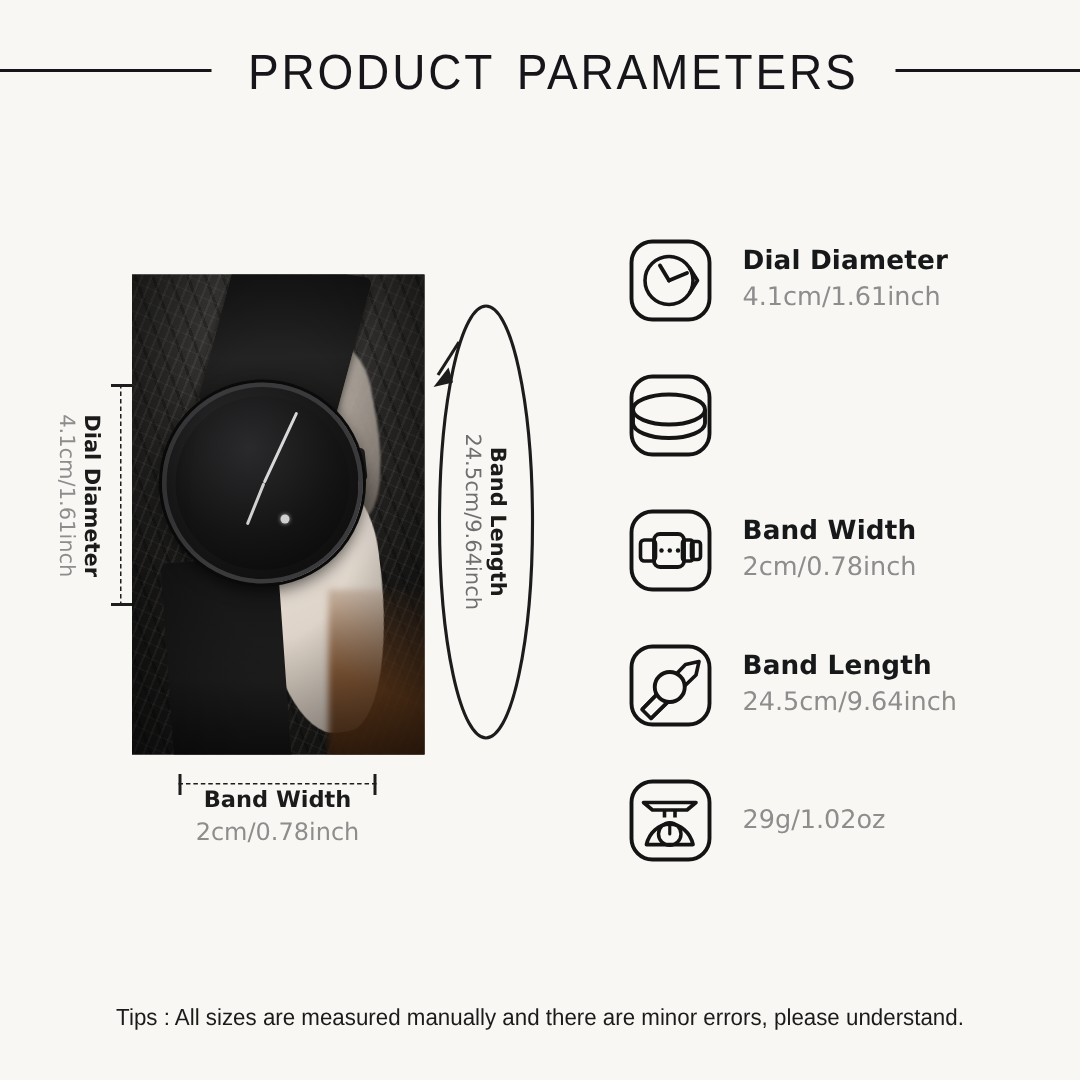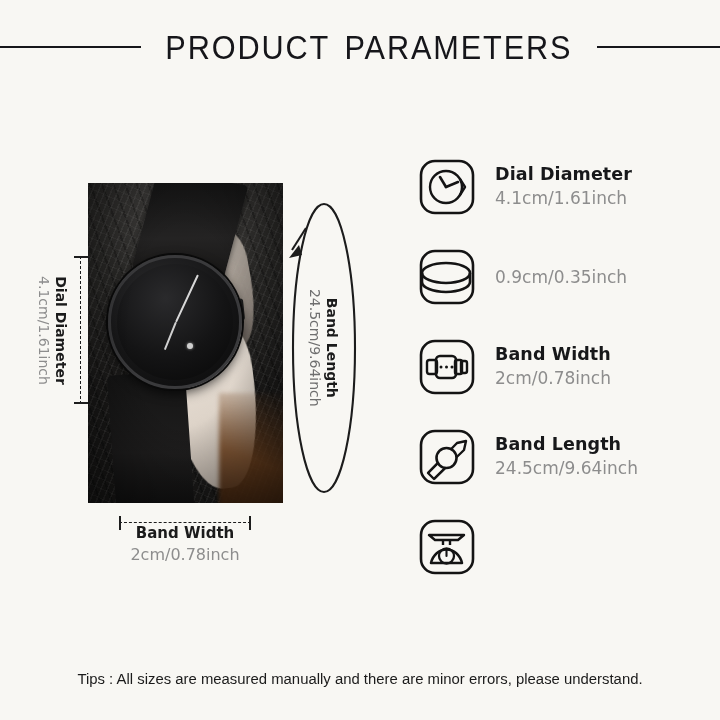--- a/index.html
+++ b/index.html
@@ -472,21 +472,20 @@
 
     <div class="spec-row">
       <div class="spec-icon">
         <svg width="56" height="56" viewBox="0 0 56 56">
           <rect x="2" y="2" width="52" height="52" rx="14" ry="14" fill="none" stroke="#141414" stroke-width="2.6"></rect>
           <path d="M3 24 L3 33 A24 10 0 0 0 51 33 L51 24" fill="none" stroke="#141414" stroke-width="2.6" stroke-linejoin="round"></path>
           <ellipse cx="27" cy="24" rx="24" ry="10" fill="none" stroke="#141414" stroke-width="2.6"></ellipse>
         </svg>
       </div>
       <div class="spec-text">
-        <div class="spec-value">0.9cm/0.35inch</div>
       </div>
     </div>
 
     <div class="spec-row">
       <div class="spec-icon">
         <svg width="56" height="56" viewBox="0 0 56 56">
           <rect x="2" y="2" width="52" height="52" rx="14" ry="14" fill="none" stroke="#141414" stroke-width="2.6"></rect>
           <rect x="8" y="21" width="10" height="14" rx="2.5" fill="none" stroke="#141414" stroke-width="2.4"></rect>
           <rect x="17" y="17" width="20" height="22" rx="4" fill="none" stroke="#141414" stroke-width="2.6"></rect>
           <rect x="36" y="21" width="7" height="14" rx="2" fill="none" stroke="#141414" stroke-width="2.4"></rect>
@@ -522,20 +521,21 @@
         <svg width="56" height="56" viewBox="0 0 56 56">
           <rect x="2" y="2" width="52" height="52" rx="14" ry="14" fill="none" stroke="#141414" stroke-width="2.6"></rect>
           <path d="M10 16 L45 16 L39 21 L16 21 Z" fill="none" stroke="#141414" stroke-width="2.4" stroke-linejoin="round"></path>
           <path d="M24 21 L24 26 M31 21 L31 26" fill="none" stroke="#141414" stroke-width="2.4"></path>
           <path d="M12 44 A16 18 0 0 1 43 44 Z" fill="none" stroke="#141414" stroke-width="2.5" stroke-linejoin="round"></path>
           <circle cx="27.5" cy="37" r="7.5" fill="none" stroke="#141414" stroke-width="2.3"></circle>
           <path d="M27.5 37 L27.5 31.5" fill="none" stroke="#141414" stroke-width="2.1" stroke-linecap="round"></path>
         </svg>
       </div>
       <div class="spec-text">
+        <div class="spec-value">29g/1.02oz</div>
       </div>
     </div>
 
   </div>
 
   <div class="tip">Tips : All sizes are measured manually and there are minor errors, please understand.</div>
 
 </div>
 
 </body></html>

